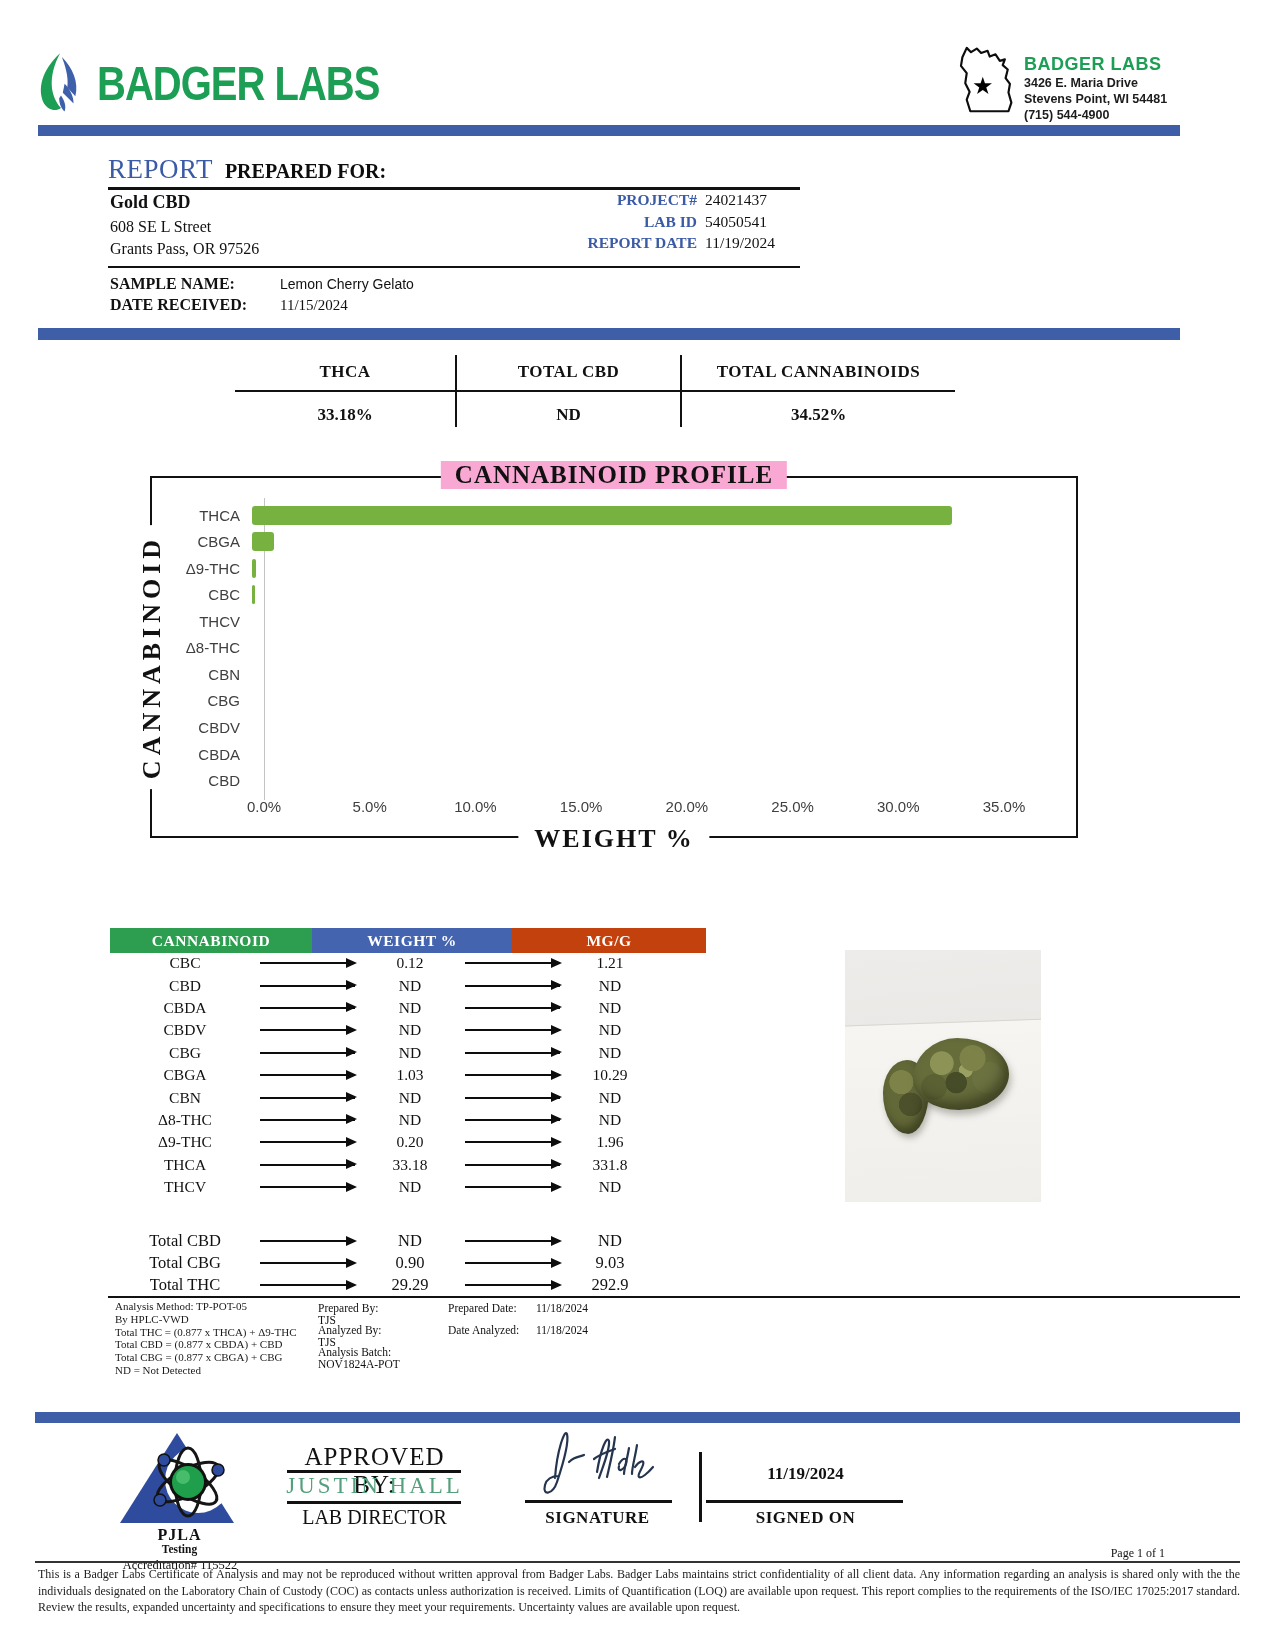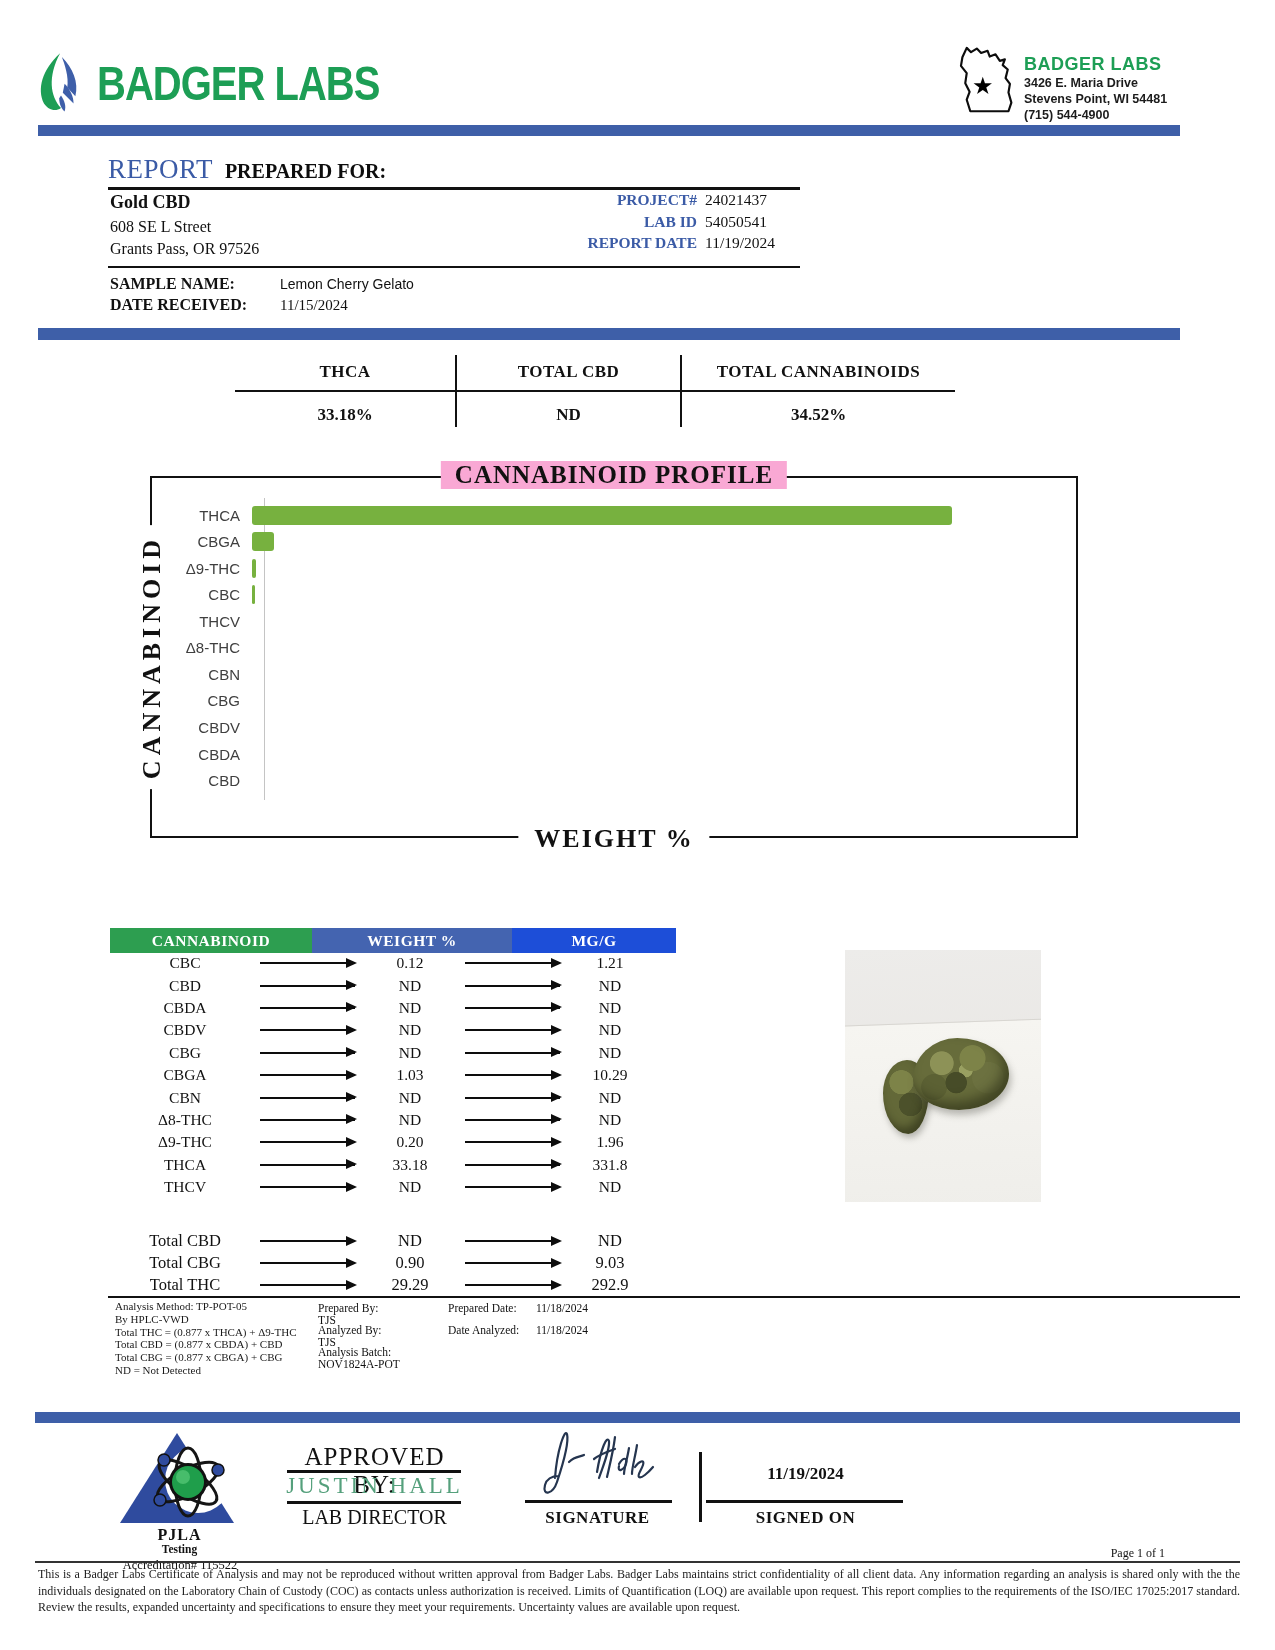--- a/index.html
+++ b/index.html
@@ -285,27 +285,37 @@
         </div>
         <div class="crow">
           <span class="cat">CBDA</span>
           <div class="track"></div>
         </div>
         <div class="crow">
           <span class="cat">CBD</span>
           <div class="track"></div>
         </div>
       </div>
+    <div class="chart-ticks">
+        <span class="tick" style="left: 0%;">0.0%</span>
+        <span class="tick" style="left: 14.2857%;">5.0%</span>
+        <span class="tick" style="left: 28.5714%;">10.0%</span>
+        <span class="tick" style="left: 42.8571%;">15.0%</span>
+        <span class="tick" style="left: 57.1429%;">20.0%</span>
+        <span class="tick" style="left: 71.4286%;">25.0%</span>
+        <span class="tick" style="left: 85.7143%;">30.0%</span>
+        <span class="tick" style="left: 100%;">35.0%</span>
+      </div>
     <div class="chart-xlabel">WEIGHT %</div>
   </div>
 
   <div class="abs ctable-head">
       <div class="ch-cell ch-green" style="width: 202px; background: rgb(45, 158, 80);">CANNABINOID</div>
       <div class="ch-cell ch-blue" style="width: 200px; background: rgb(68, 100, 176);">WEIGHT %</div>
-      <div class="ch-cell ch-green" style="width: 164px; background: #1d4ed8;">MG/G</div>
+      <div class="ch-cell ch-green" style="width: 194px; background: #c2410c;">MG/G</div>
     </div>
   <div class="abs rows-box">
       <div class="trow">
         <span class="tname">CBC</span>
         <span class="arrow"></span>
         <span class="tval1">0.12</span>
         <span class="arrow"></span>
         <span class="tval2">1.21</span>
       </div>
       <div class="trow">

